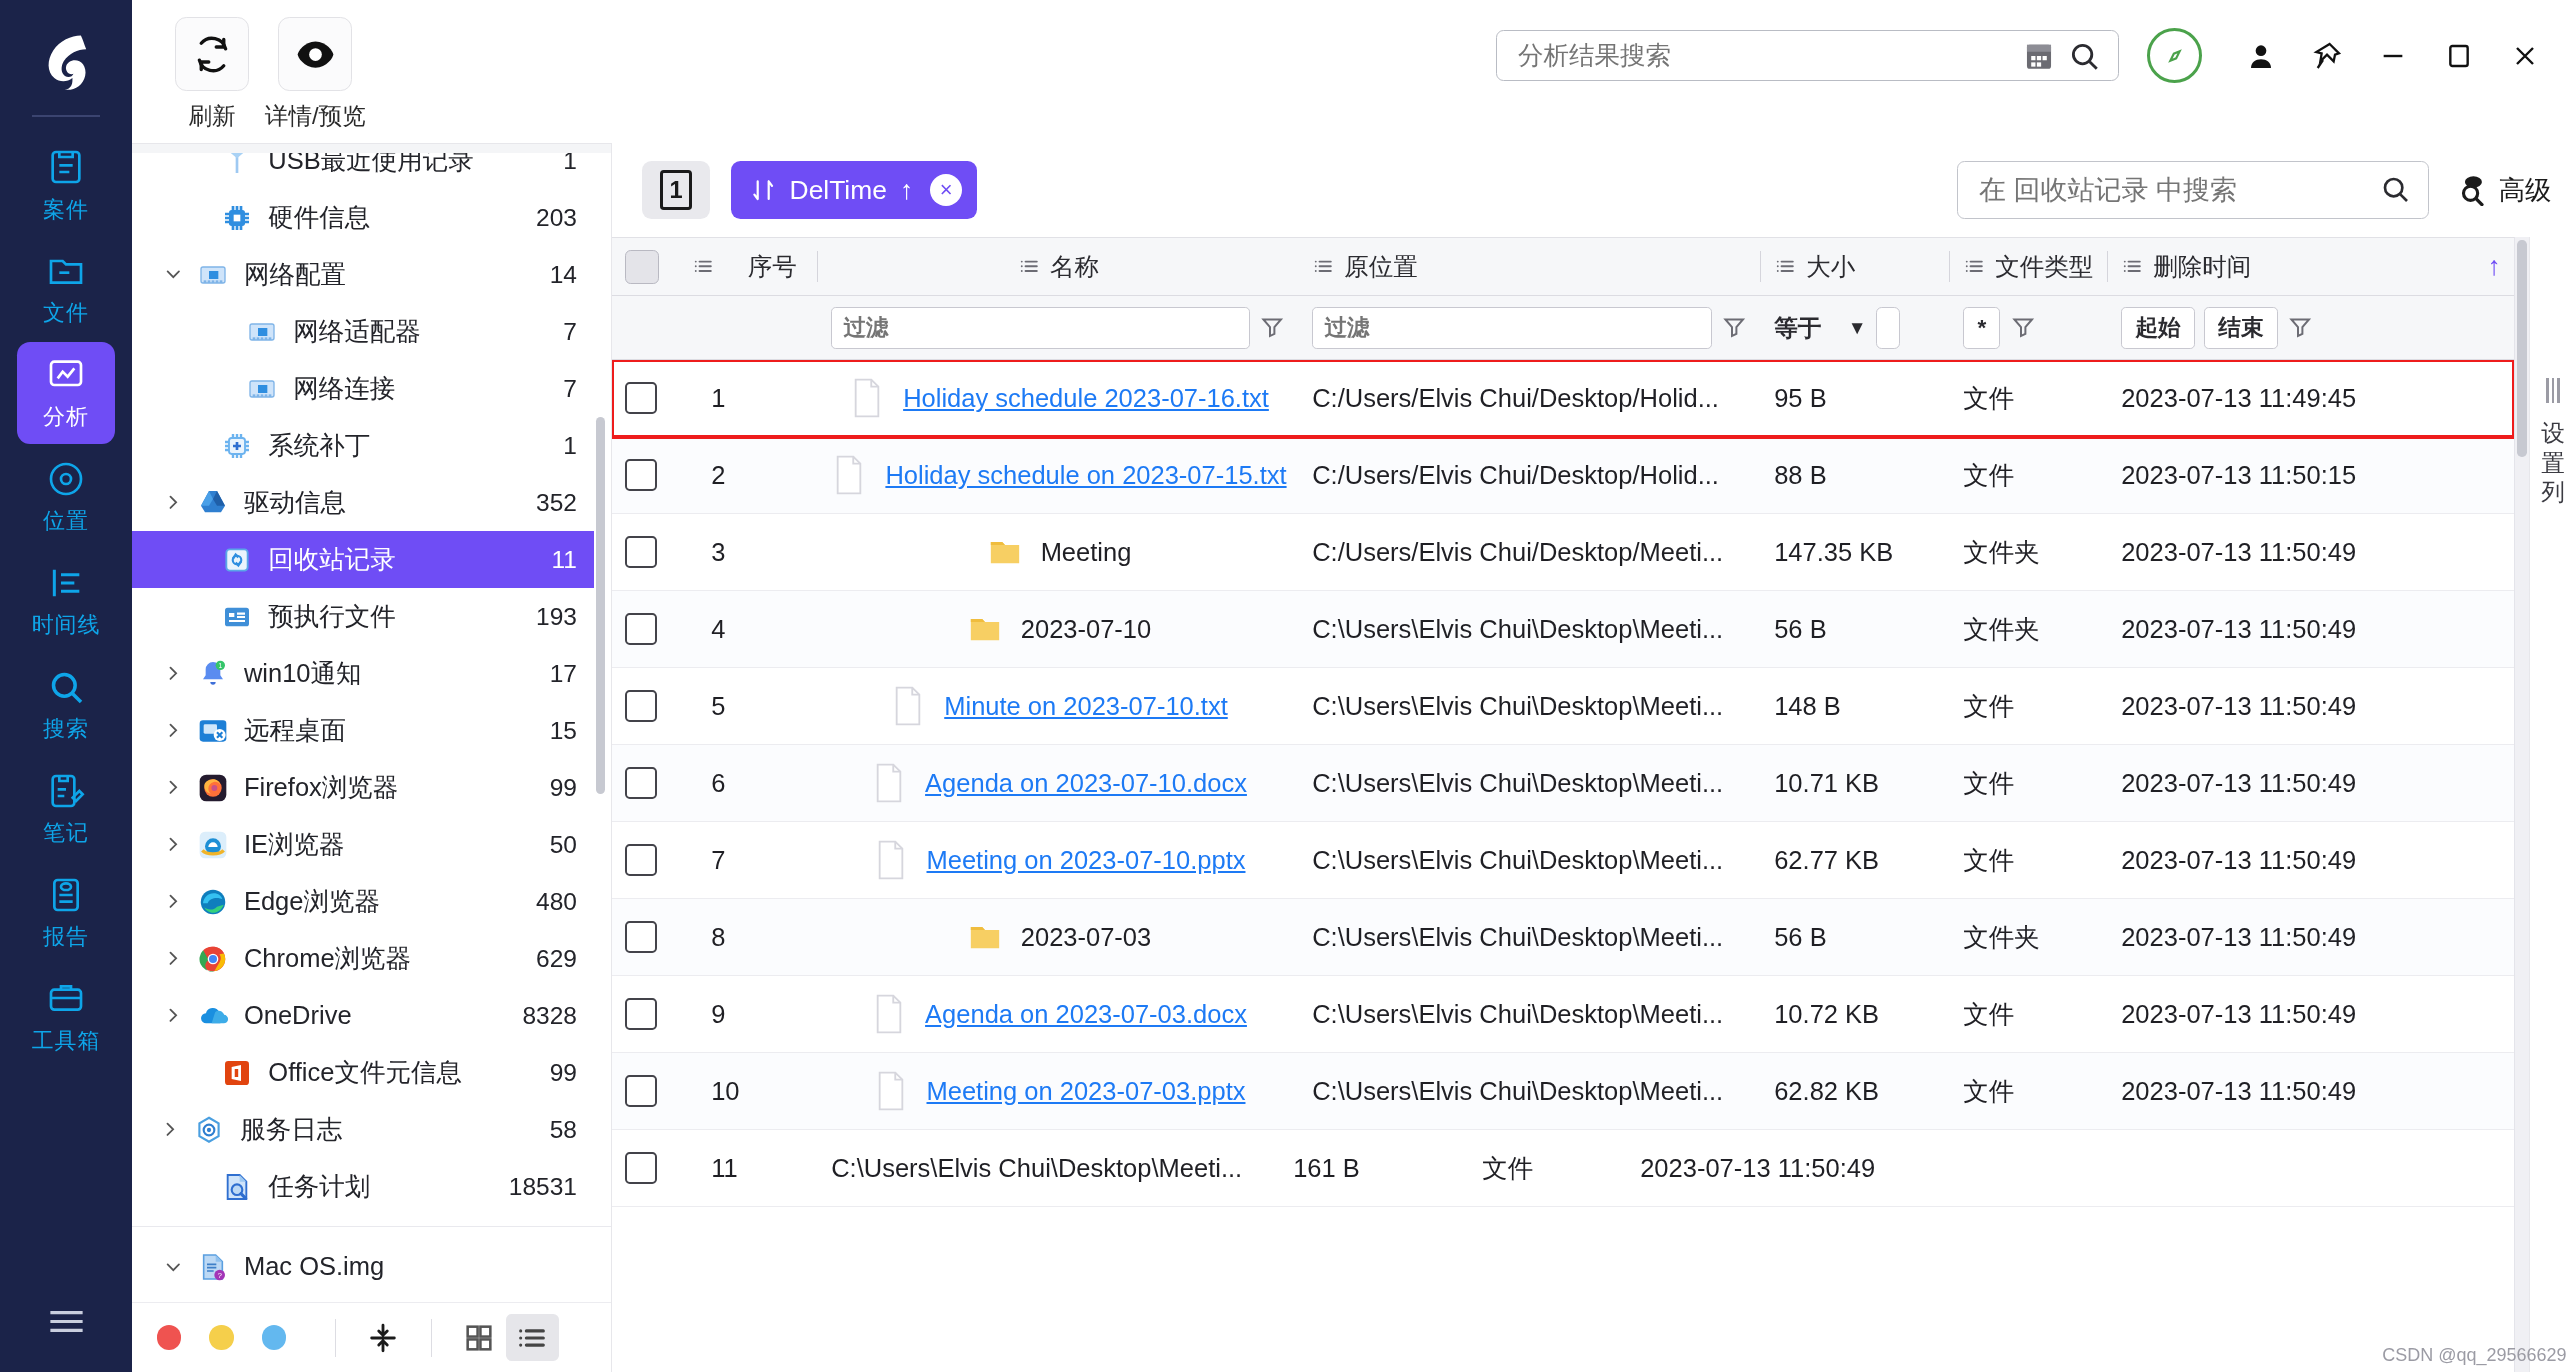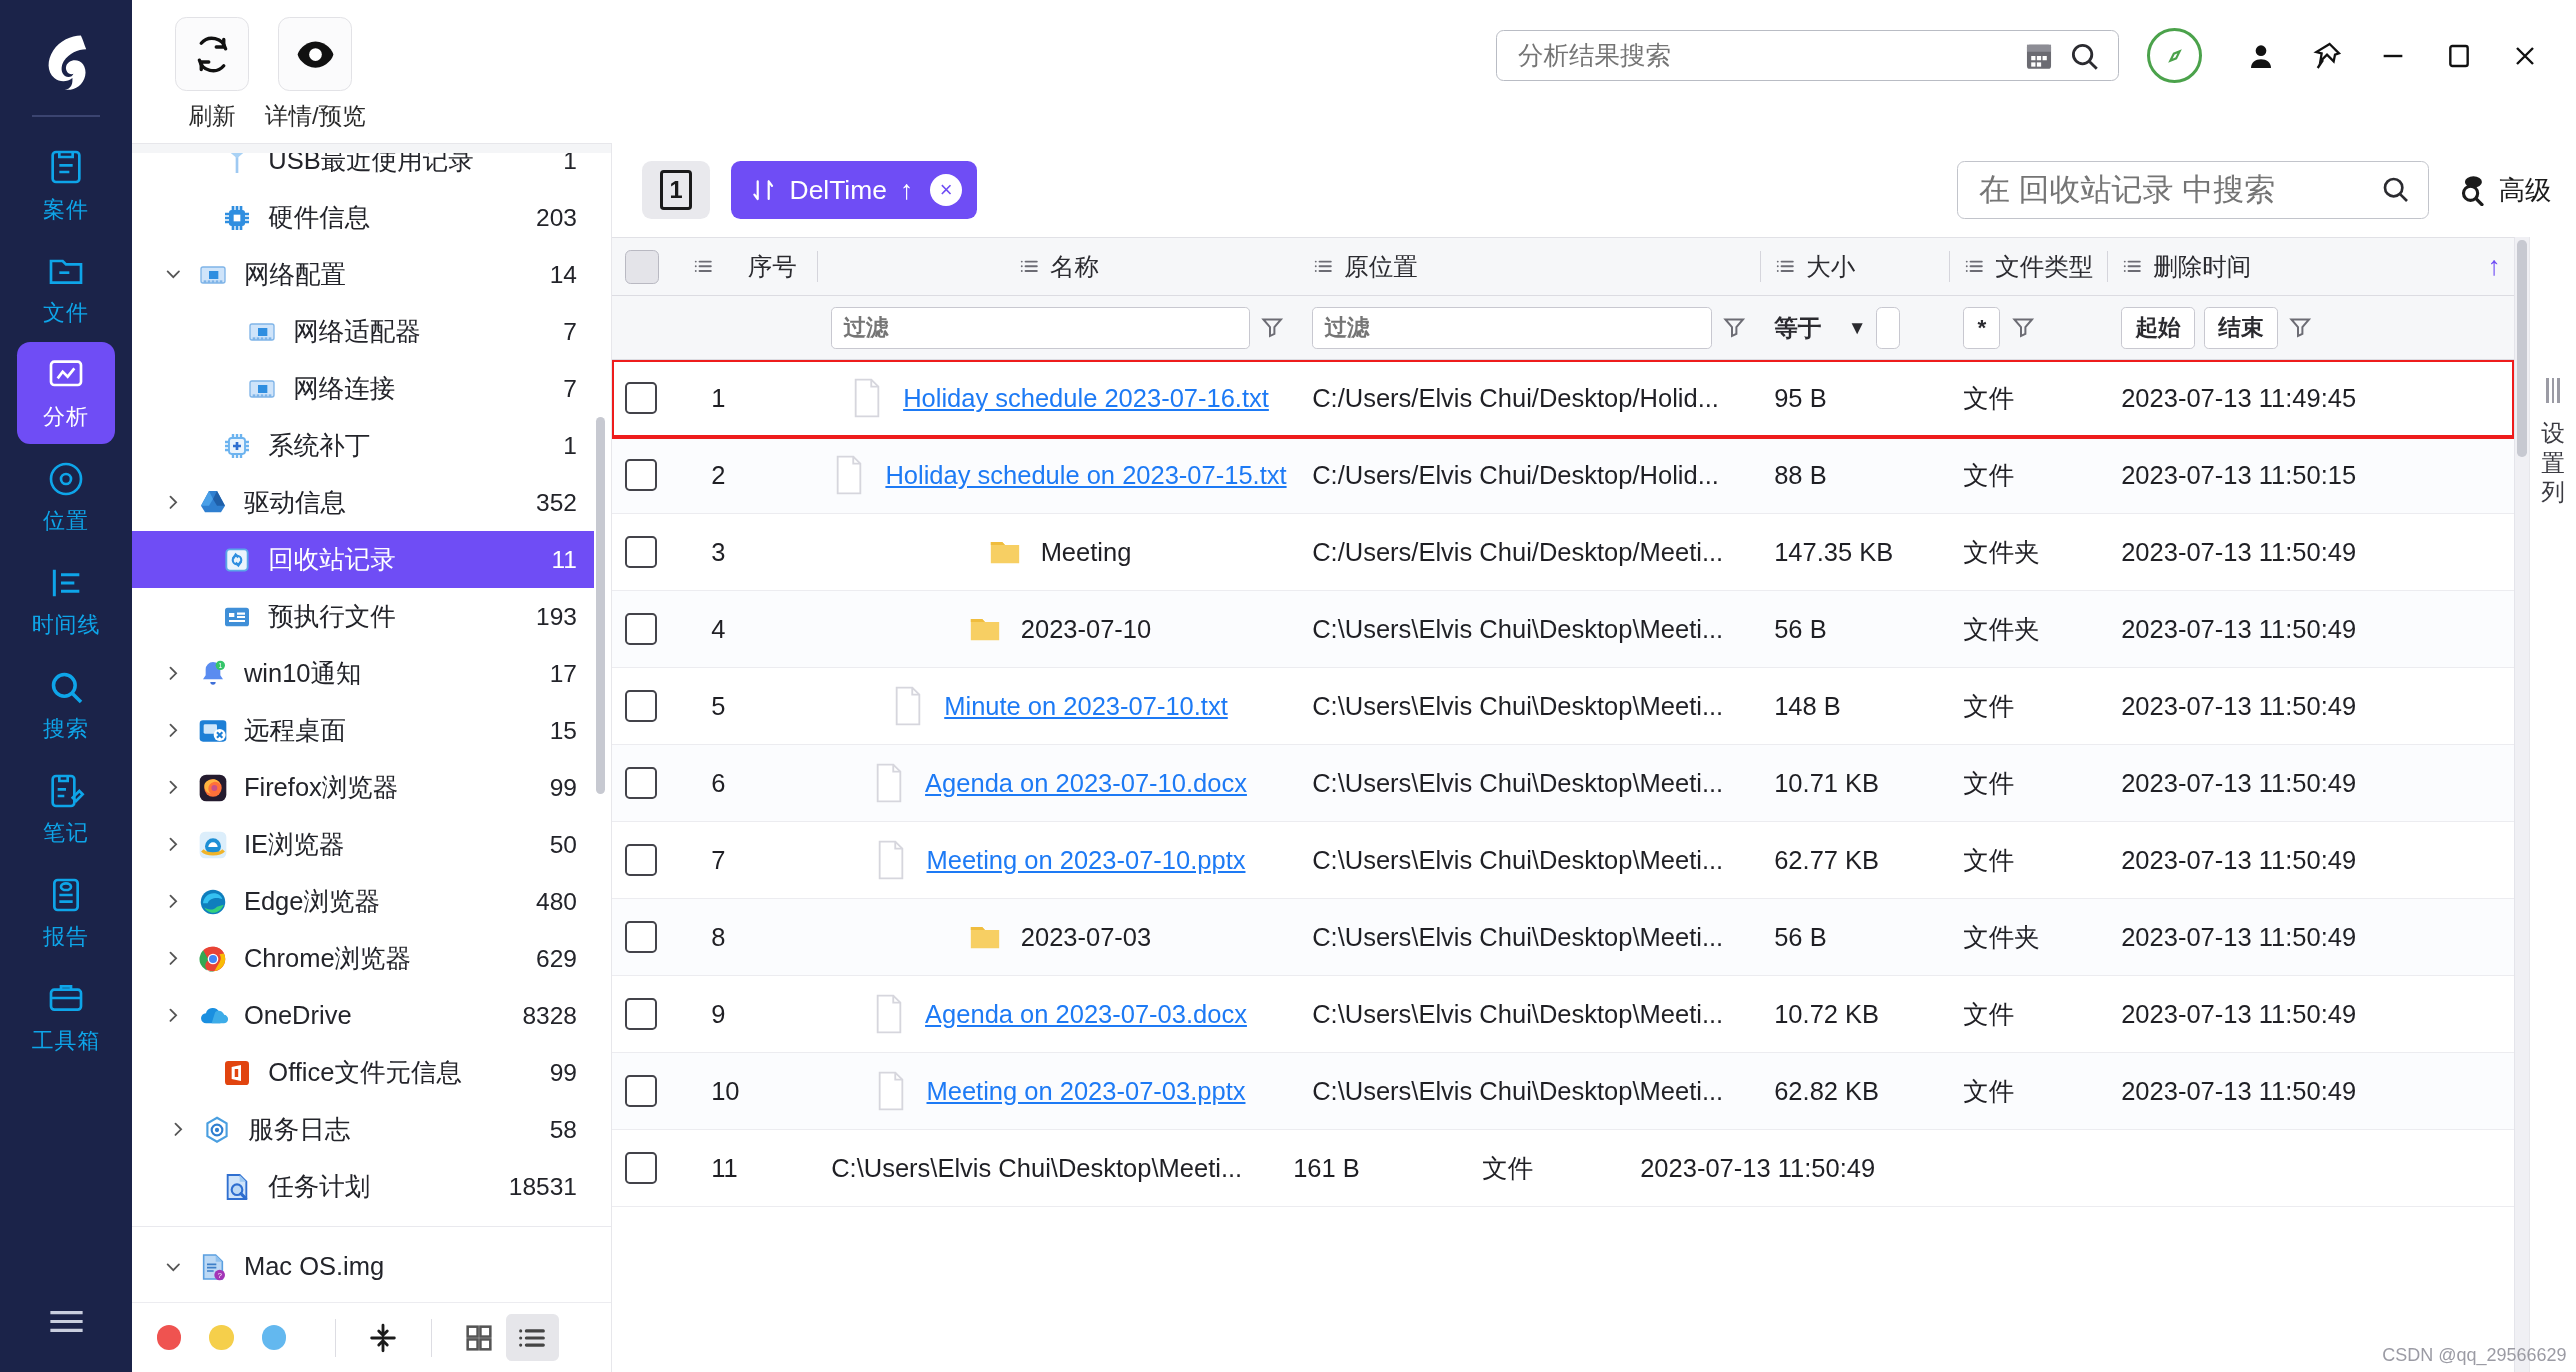--- a/index.html
+++ b/index.html
@@ -122,21 +122,21 @@
   .sort-chip .sc-ico svg { width: 26.4px; height: 26.4px; display:block; }
   .sort-chip .sc-lbl { font-size: 26.4px; }
   .sort-chip .sc-dir { font-size: 26.4px; }
   .sort-chip .sc-x { width: 32px; height: 32px; border-radius: 50%; background:#fff; color:#6f4df5;
      display:flex; align-items:center; justify-content:center; font-size: 22px; line-height:1; margin-left: 3.8px;}
   .tp-head-right { margin-left: auto; display: flex; align-items: center; gap: 26.4px; }
   .scope-search {
     width: 472px; height: 58px; border: 0.9px solid #c2c4cb; border-radius: 7.5px;
     display: flex; align-items: center; padding: 0 17px 0 21px; background:#fff;
   }
-  .scope-search input { flex: 1 1 auto; border:none; outline:none; font-size: 31px; color:#a16207; background: transparent;
+  .scope-search input { flex: 1 1 auto; border:none; outline:none; font-size: 27px; color:#a16207; background: transparent;
     font-family: "Liberation Sans", sans-serif; }
   .scope-search .ss-ico svg { width: 32px; height: 32px; }
   .adv-btn { display: flex; align-items: center; gap: 9.4px; cursor: pointer; color:#1b1b1b; }
   .adv-btn svg { width: 34px; height: 34px; }
   .adv-btn .adv-lbl { font-size: 26.4px; }
 
   
   .tbl-area { flex: 1 1 auto; display: flex; min-height: 0; }
   .tbl { flex: 1 1 auto; display:flex; flex-direction: column; min-width: 0; border-top: 0.9px solid #e1e1e6; }
   .thead {
@@ -653,21 +653,21 @@
                 <span class="tico">
                   <svg viewBox="0 0 24 24">
                     <rect x="3" y="3" width="18" height="18" rx="2.5" fill="#e1440f"></rect>
                     <path d="M8 7.5l7-1.5v12L8 16.5z" fill="#fff"></path>
                     <rect x="10.3" y="9" width="2.6" height="6" fill="#e1440f"></rect>
                   </svg>
                 </span>
                 <span class="tlbl">Office文件元信息</span>
                 <span class="tcnt">99</span>
               </div>
-              <div class="tnode" style="padding-left: 27px;">
+              <div class="tnode" style="padding-left: 19px;">
                 <span class="arrow">
                   <svg viewBox="0 0 24 24" fill="none" stroke="currentColor" stroke-width="1.9" stroke-linecap="round">
                     <path d="M9 6l6 6-6 6"></path>
                   </svg>
                 </span>
                 <span class="tico">
                   <svg viewBox="0 0 24 24">
                     <path d="M12 2.8l7.2 4.2v9.6L12 20.8 4.8 16.6V7z" fill="none" stroke="#4a9fe0" stroke-width="1.6"></path>
                     <circle cx="12" cy="12" r="4" fill="none" stroke="#2f7fd0" stroke-width="1.6"></circle>
                     <circle cx="12" cy="12" r="1.6" fill="#2f7fd0"></circle>

